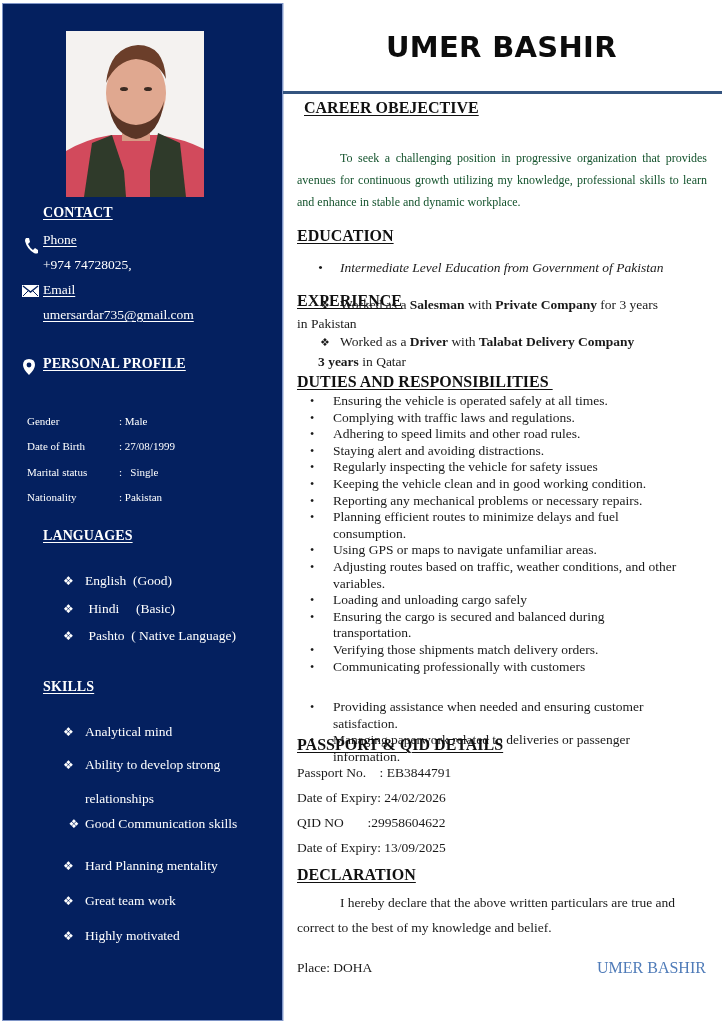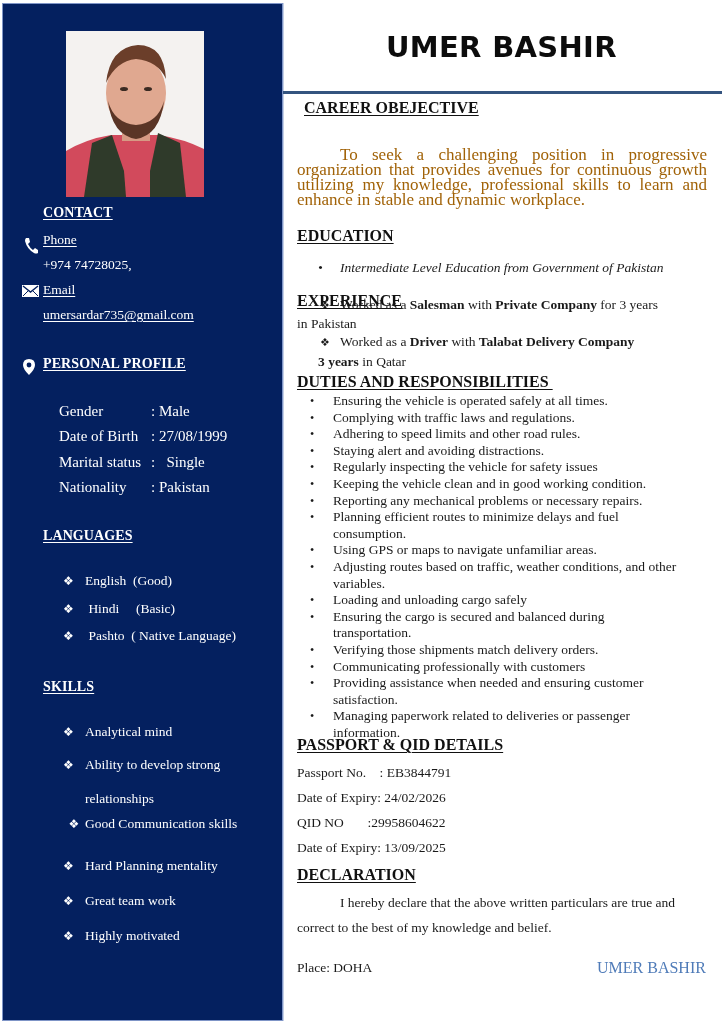--- a/index.html
+++ b/index.html
@@ -21,21 +21,21 @@
 
   .side-heading {
     position: absolute; left: 40px; font-weight: bold; font-size: 14px;
     text-decoration: underline; text-underline-offset: 2px; letter-spacing: 0.1px;
   }
   .side-text { position: absolute; left: 40px; font-size: 13.5px; }
   .side-link { text-decoration: underline; text-underline-offset: 2px; }
 
   .icon { position: absolute; display: block; }
 
-  .pp-row { position: absolute; left: 56px; font-size: 15px; }
+  .pp-row { position: absolute; left: 24px; font-size: 11px; margin-top: 12px; }
   .pp-row .lbl { display: inline-block; width: 92px; }
 
   .bullet-list { position: absolute; left: 40px; font-size: 13.5px; }
   .bullet-item { position: absolute; left: 0; white-space: nowrap; margin-left: 20px; }
   .bullet-item .diamond { display: inline-block; width: 22px; font-size: 12px; }
 
   
   .name-title {
     position: absolute; left: 386px; top: 30px;
     font-family: "DejaVu Sans", "Liberation Sans", sans-serif;
@@ -43,22 +43,22 @@
   }
   .header-rule {
     position: absolute; left: 283px; top: 91px; width: 439px; height: 3px;
     background: #34547f;
   }
   .sec-heading {
     position: absolute; font-weight: bold; font-size: 16px; color: #111;
     text-decoration: underline; text-underline-offset: 2px; white-space: nowrap;
   }
   .para {
-    position: absolute; left: 297px; width: 410px; font-size: 17px; line-height: 15px;
-    text-align: justify; color: #a16207;
+    position: absolute; left: 297px; width: 410px; font-size: 12px; line-height: 22px;
+    text-align: justify; color: #14532d;
   }
   .para .indent { display: inline-block; width: 43px; }
   .line { position: absolute; font-size: 13.5px; white-space: nowrap; color: #1a1a1a; }
   .line b { font-weight: bold; }
 
   .duties { position: absolute; left: 297px; top: 393px; width: 420px; }
   .duty { position: relative; font-size: 13.5px; line-height: 16.6px; padding-left: 36px; color: #1a1a1a; }
   .duty::before { content: "•"; position: absolute; left: 13px; top: 0; font-size: 12px; }
 
   .sign-name {
@@ -169,21 +169,21 @@
   <div class="duty">Regularly inspecting the vehicle for safety issues</div>
   <div class="duty">Keeping the vehicle clean and in good working condition.</div>
   <div class="duty">Reporting any mechanical problems or necessary repairs.</div>
   <div class="duty" style="width:350px;">Planning efficient routes to minimize delays and fuel consumption.</div>
   <div class="duty">Using GPS or maps to navigate unfamiliar areas.</div>
   <div class="duty" style="width:420px;">Adjusting routes based on traffic, weather conditions, and other variables.</div>
   <div class="duty">Loading and unloading cargo safely</div>
   <div class="duty" style="width:340px;">Ensuring the cargo is secured and balanced during transportation.</div>
   <div class="duty">Verifying those shipments match delivery orders.</div>
   <div class="duty">Communicating professionally with customers</div>
-  <div class="duty" style="width:380px;">Providing assistance when needed and ensuring customer satisfaction.</div>
+  <div class="duty" style="width:380px;margin-top:24px;">Providing assistance when needed and ensuring customer satisfaction.</div>
   <div class="duty" style="width:370px;">Managing paperwork related to deliveries or passenger information.</div>
 </div>
 
 <div class="sec-heading" style="left:297px; top:736px;text-align:right;">PASSPORT &amp; QID DETAILS</div>
 <div class="line" style="left:297px; top:765px; white-space:pre;">Passport No.    : EB3844791</div>
 <div class="line" style="left:297px; top:790px;">Date of Expiry: 24/02/2026</div>
 <div class="line" style="left:297px; top:815px; white-space:pre;">QID NO       :29958604622</div>
 <div class="line" style="left:297px; top:840px;">Date of Expiry: 13/09/2025</div>
 
 <div class="sec-heading" style="left:297px; top:866px;">DECLARATION</div>

